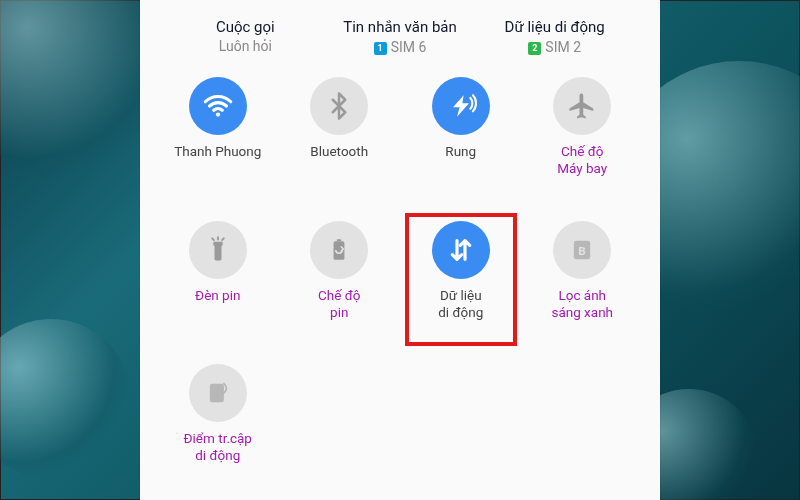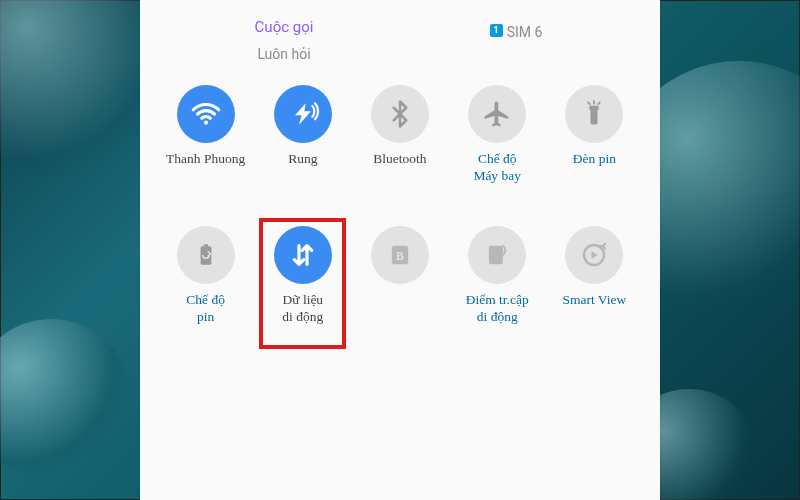--- a/index.html
+++ b/index.html
@@ -45,51 +45,50 @@
     display: flex;
     justify-content: space-between;
     padding: 0 10px 18px 10px;
   }
   .sim-col {
     text-align: center;
     flex: 1;
   }
   .sim-title {
     font-size: 15px;
-    color: #8b5cf6;
-    margin-bottom: 8px;
+    color: #0f172a;
+    margin-bottom: 0;
   }
   .sim-sub {
     font-size: 14px;
     color: #8a8a8a;
     display: inline-flex;
-    align-items: flex-start;
+    align-items: flex-end;
     gap: 4px;
   }
   .sim-badge {
     display: inline-flex;
     align-items: center;
     justify-content: center;
     width: 13px;
     height: 13px;
     font-size: 9px;
     font-weight: 700;
     color: #fff;
     border-radius: 2px;
   }
   .sim-badge.b1 { background: #0d9bdb; }
   .sim-badge.b2 { background: #2db84d; }
   .grid {
     flex: 1;
     display: grid;
-    grid-template-columns: repeat(5, 1fr);
+    grid-template-columns: repeat(4, 1fr);
     grid-template-rows: repeat(3, 1fr);
     gap: 10px 6px;
     padding: 0 2px;
-    font-family: Liberation Serif, serif;
   }
   .tile {
     display: flex;
     flex-direction: column;
     align-items: center;
     justify-content: flex-start;
     text-align: center;
     padding-top: 4px;
     position: relative;
   }
@@ -104,21 +103,21 @@
   }
   .circle.on { background: #3b8cf2; }
   .circle.off { background: #e2e2e2; }
   .circle svg { display: block; }
   .label {
     font-size: 13.5px;
     color: #444;
     line-height: 1.25;
     max-width: 110px;
   }
-  .label.dim { color: #0369a1; }
+  .label.dim { color: #a21caf; }
   .highlight {
     position: absolute;
     border: 4px solid #e11b1b;
     top: -4px;
     left: 2px;
     right: 2px;
     bottom: 4px;
   }
 </style>
 </head>
@@ -133,59 +132,67 @@
   <div class="panel">
 
     <div class="sim-row">
       <div class="sim-col">
         <div class="sim-title">Cuộc gọi</div>
         <div class="sim-sub">
             <span>Luôn hỏi</span>
           </div>
       </div>
       <div class="sim-col">
+        <div class="sim-title">Tin nhắn văn bản</div>
         <div class="sim-sub">
           <span class="sim-badge b1">1</span>
           <span>SIM 6</span>
+        </div>
+      </div>
+      <div class="sim-col">
+        <div class="sim-title">Dữ liệu di động</div>
+        <div class="sim-sub">
+          <span class="sim-badge b2">2</span>
+          <span>SIM 2</span>
         </div>
       </div>
     </div>
 
     <div class="grid">
 
       <div class="tile">
         <div class="circle on">
           <svg width="34" height="34" viewBox="0 0 24 24" fill="none">
               <path d="M3 9C8 4 16 4 21 9" stroke="#fff" stroke-width="2.2" stroke-linecap="round"></path>
               <path d="M6 12C9.5 8.8 14.5 8.8 18 12" stroke="#fff" stroke-width="2.2" stroke-linecap="round"></path>
               <path d="M9 15C10.8 13.3 13.2 13.3 15 15" stroke="#fff" stroke-width="2.2" stroke-linecap="round"></path>
               <circle cx="12" cy="18" r="1.5" fill="#fff"></circle>
             </svg>
         </div>
         <div class="label">Thanh Phuong</div>
       </div>
 
       <div class="tile">
+        <div class="circle off">
+          <svg width="30" height="30" viewBox="0 0 24 24" fill="none">
+              <path d="M7 7 L17 17 L12 22 V2 L17 7 L7 17" stroke="#9a9a9a" stroke-width="2" stroke-linejoin="round" stroke-linecap="round"></path>
+            </svg>
+        </div>
+        <div class="label">Bluetooth</div>
+      </div>
+
+      <div class="tile">
         <div class="circle on">
           <svg width="32" height="32" viewBox="0 0 24 24" fill="#fff">
               <path d="M14 4 L6 13 H11 L9 20 L18 10 H13 Z"></path>
               <path d="M19 6 C21 8 21 12 19 14" stroke="#fff" stroke-width="1.6" fill="none" stroke-linecap="round"></path>
               <path d="M21 4 C24 7 24 13 21 16" stroke="#fff" stroke-width="1.6" fill="none" stroke-linecap="round"></path>
             </svg>
         </div>
         <div class="label">Rung</div>
-      </div>
-
-      <div class="tile">
-        <div class="circle off">
-          <svg width="30" height="30" viewBox="0 0 24 24" fill="none">
-              <path d="M7 7 L17 17 L12 22 V2 L17 7 L7 17" stroke="#9a9a9a" stroke-width="2" stroke-linejoin="round" stroke-linecap="round"></path>
-            </svg>
-        </div>
-        <div class="label">Bluetooth</div>
       </div>
 
 
       <div class="tile">
         <div class="circle off">
           <svg width="30" height="30" viewBox="0 0 24 24" fill="#9a9a9a">
               <path d="M21 16v-2l-8-5V3.5a1.5 1.5 0 0 0-3 0V9l-8 5v2l8-2.5V19l-2 1.5V22l3.5-1 3.5 1v-1.5L13 19v-5.5l8 2.5z"></path>
             </svg>
         </div>
         <div class="label dim">Chế độ<br>Máy bay</div>
@@ -227,40 +234,31 @@
         <div class="label">Dữ liệu<br>di động</div>
       </div>
 
       <div class="tile">
         <div class="circle off">
           <svg width="28" height="28" viewBox="0 0 24 24" fill="#b7b7b7">
               <rect x="5" y="4" width="14" height="16" rx="2"></rect>
               <text x="12" y="16" text-anchor="middle" font-size="10" font-weight="700" fill="#e2e2e2">B</text>
             </svg>
         </div>
+        <div class="label dim">Lọc ánh<br>sáng xanh</div>
       </div>
 
       <div class="tile">
         <div class="circle off">
           <svg width="28" height="28" viewBox="0 0 24 24" fill="#b7b7b7">
               <rect x="5" y="4" width="12" height="16" rx="2"></rect>
               <path d="M15 6 C17 7 17 9 15 10" stroke="#b7b7b7" stroke-width="1.6" fill="none" stroke-linecap="round"></path>
               <path d="M17 4 C20 6 20 10 17 12" stroke="#b7b7b7" stroke-width="1.6" fill="none" stroke-linecap="round"></path>
             </svg>
         </div>
         <div class="label dim">Điểm tr.cập<br>di động</div>
       </div>
 
 
-      <div class="tile">
-        <div class="circle off">
-          <svg width="30" height="30" viewBox="0 0 24 24" fill="none" stroke="#b7b7b7" stroke-width="2" stroke-linecap="round">
-              <circle cx="12" cy="12" r="8"></circle>
-              <path d="M10 9 L15 12 L10 15 Z" fill="#b7b7b7" stroke="none"></path>
-              <path d="M19 5 L21 3 M19 5 L21 7 M19 5 H16" stroke-width="1.6"></path>
-            </svg>
-        </div>
-        <div class="label dim">Smart View</div>
-      </div>
 
     </div>
   </div>
 </div>
 
 </body></html>

